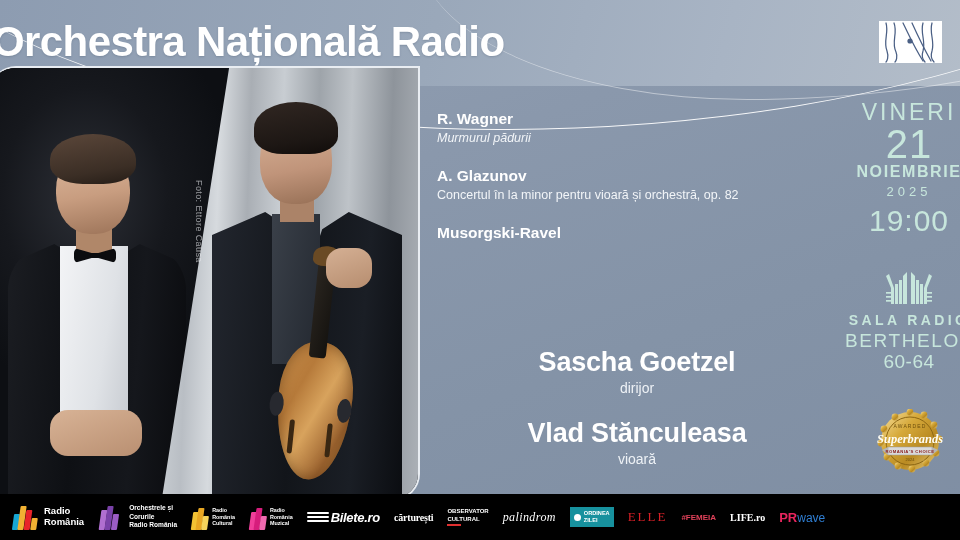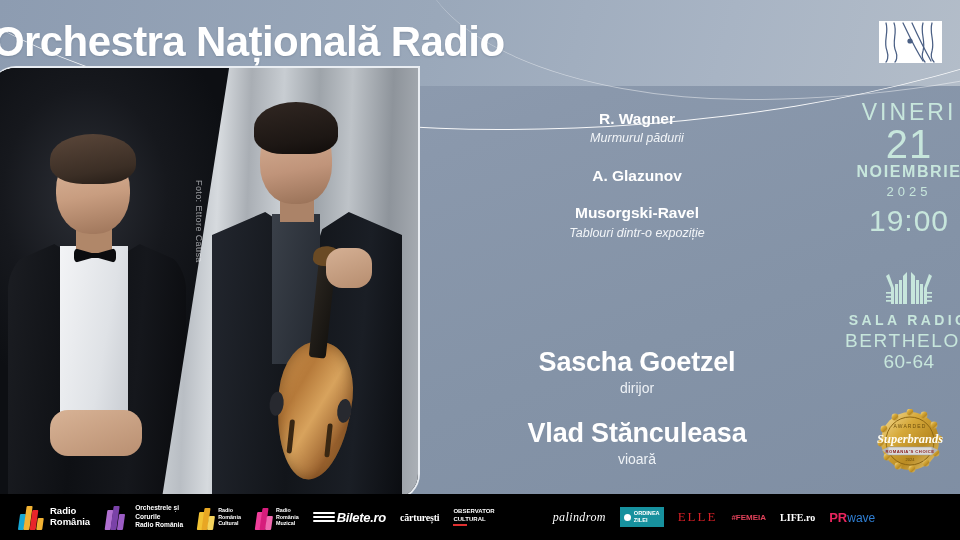--- a/index.html
+++ b/index.html
@@ -185,21 +185,21 @@
   }
 
   .photo-credit {
     position:absolute; left:214px; top:112px;
     transform:rotate(90deg); transform-origin:left top;
     font-size:9px; color:rgba(235,238,241,0.62);
     letter-spacing:0.4px; white-space:nowrap;
   }
 
   
-  .program { position:absolute; left:437px; top:109px; width:400px;text-align:center; }
+  .program { position:absolute; left:437px; top:109px; width:400px; }
   .pg-item { margin-bottom:18px; }
   .pg-composer {
     font-size:15.5px; font-weight:bold; color:#ffffff; line-height:1.25;
   }
   .pg-work {
     font-size:12.5px; color:#f2f5f8; line-height:1.4; margin-top:2px;
   }
   .pg-work.ital { font-style:italic; }
 
   
@@ -234,21 +234,21 @@
   .badge {
     position:absolute; left:876px; top:409px; width:68px; height:68px;
   }
   .badge svg { display:block; width:68px; height:68px; }
 
   
   .sponsors {
     position:absolute; left:0; bottom:0; width:960px; height:46px;
     background:#000000;
     display:flex; align-items:center;
-    padding:0 12px;
+    padding:0 6px;
     overflow:hidden;
   }
   .sp {
     display:flex; align-items:center; justify-content:center;
     flex:0 0 auto; padding:0 7px; height:46px;
   }
   .sp-txt { white-space:nowrap; }
   .rr-bars { display:inline-block; width:26px; height:26px; margin-right:5px; position:relative; }
   .rr-bars i {
     position:absolute; bottom:0; width:6px; border-radius:1px; display:block;
@@ -257,21 +257,21 @@
   .rr-lbl { color:#fff; font-size:9.5px; font-weight:bold; line-height:1.12; text-align:left; }
   .ocr-lbl { color:#fff; font-size:6.6px; font-weight:bold; line-height:1.3; text-align:left; }
   .small-lbl { color:#fff; font-size:5.4px; font-weight:bold; line-height:1.25; text-align:left; }
   .bilete { color:#fff; font-size:13px; font-weight:bold; font-style:italic; letter-spacing:-0.3px; }
   .bilete-mark { display:inline-block; width:22px; height:13px; margin-right:2px; position:relative; }
   .bilete-mark i { position:absolute; left:0; width:100%; height:2px; background:#fff; border-radius:1px; }
   .psy { color:#fff; font-size:11px; font-family:"Liberation Serif", serif; letter-spacing:-0.4px; }
   .cart { color:#fff; font-size:10px; font-weight:bold; font-family:"Liberation Serif", serif; letter-spacing:-0.2px; }
   .obs { color:#fff; font-size:6px; font-weight:bold; line-height:1.3; text-align:left; }
   .obs u { display:block; width:14px; height:2px; background:#e03030; margin-top:1px; }
-  .palin { color:#fff; font-size:12px; font-family:"Liberation Serif", serif; font-style:italic; letter-spacing:0.4px;margin-left:44px; }
+  .palin { color:#fff; font-size:12px; font-family:"Liberation Serif", serif; font-style:italic; letter-spacing:0.4px; }
   .ordinea {
     background:#17919e; color:#fff; font-size:5.6px; font-weight:bold;
     line-height:1.25; padding:3px 4px; display:flex; align-items:center; gap:3px;
   }
   .ordinea .dot { width:7px; height:7px; border-radius:50%; background:#fff; flex:0 0 auto; }
   .elle { color:#d81f26; font-size:13px; font-family:"Liberation Serif", serif; letter-spacing:2px; }
   .avantaje { color:#e8232c; font-size:10px; font-weight:bold; font-style:italic; }
   .femeia { color:#e0425a; font-size:8px; font-weight:bold; }
   .lifero { color:#fff; font-size:10px; font-weight:bold; font-family:"Liberation Serif", serif; }
   .prwave-p { color:#e8255e; font-size:13px; font-weight:bold; }
@@ -337,24 +337,24 @@
     <div class="photo-credit">Foto: Ettore Causa</div>
   </div>
 
   <div class="program">
     <div class="pg-item">
       <div class="pg-composer">R. Wagner</div>
       <div class="pg-work ital">Murmurul pădurii</div>
     </div>
     <div class="pg-item">
       <div class="pg-composer">A. Glazunov</div>
+      <div class="pg-work">Concertul în la minor pentru vioară și orchestră, op. 82</div>
     </div>
     <div class="pg-item">
       <div class="pg-composer">Musorgski-Ravel</div>
-      <div class="pg-work ital">Tablouri dintr-o expoziție</div>
     </div>
   </div>
 
   <div class="artists">
     <div class="ar-block">
       <div class="ar-name">Sascha Goetzel</div>
       <div class="ar-role">dirijor</div>
     </div>
     <div class="ar-block">
       <div class="ar-name">Vlad Stănculeasa</div>

